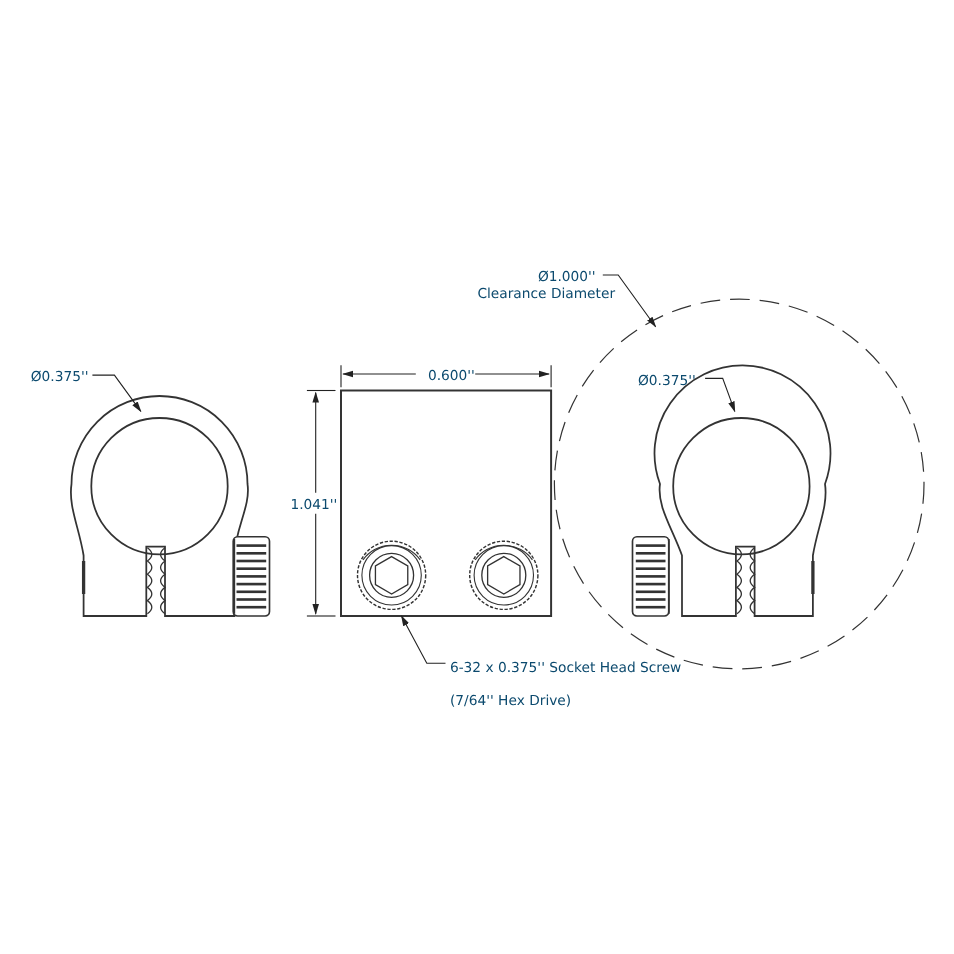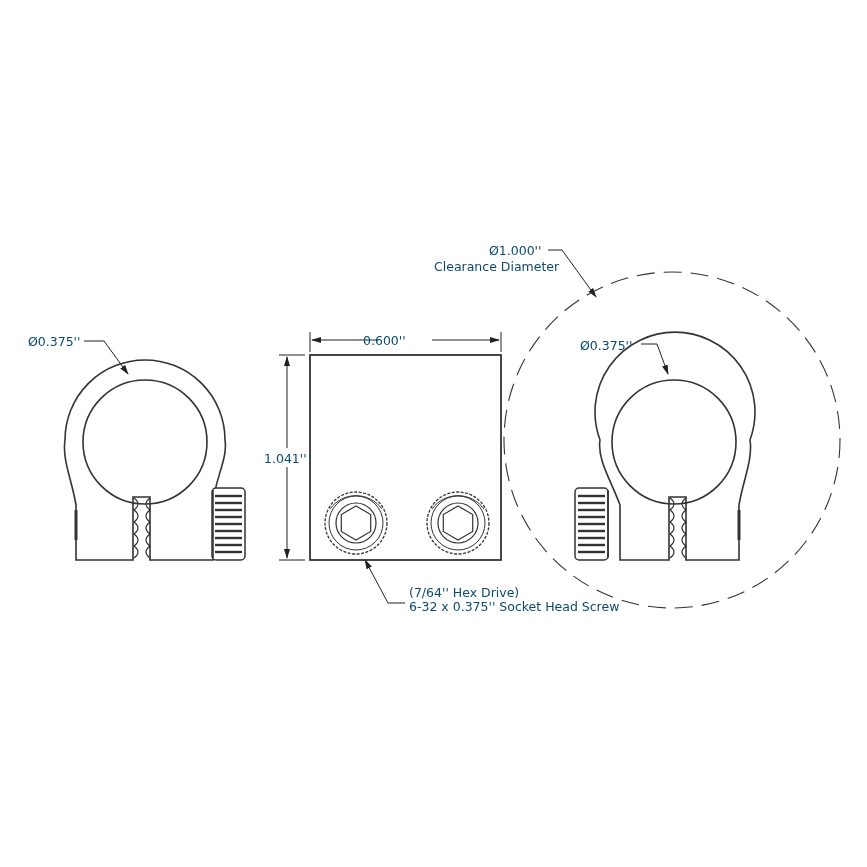--- a/index.html
+++ b/index.html
@@ -88,19 +88,19 @@
     <use href="#thread" x="670" y="498"></use>
     <use href="#knurl" x="575" y="488"></use>
     <line x1="608" y1="490" x2="608" y2="558"></line>
   </g>
   <g>
     <polyline points="641,344 657,344 668,374" fill="none" stroke="#222" stroke-width="1" marker-end="url(#arr)"></polyline>
   </g>
 </svg>
 
 <div class="lbl" style="left:28px;top:334px;">Ø0.375''</div>
-<div class="lbl" style="left:363px;top:333px;text-align:center;">0.600''</div>
+<div class="lbl" style="left:389px;top:333px;text-align:center;">0.600''</div>
 <div class="lbl" style="left:264px;top:451px;">1.041''</div>
 <div class="lbl" style="left:409px;top:587px;margin-top:12px;">6-32 x 0.375'' Socket Head Screw</div>
-<div class="lbl" style="left:409px;top:585px;">(7/64'' Hex Drive)</div>
+<div class="lbl" style="left:409px;top:629px;">(7/64'' Hex Drive)</div>
 <div class="lbl" style="left:489px;top:243px;">Ø1.000''</div>
 <div class="lbl" style="left:434px;top:259px;">Clearance Diameter</div>
 <div class="lbl" style="left:580px;top:338px;">Ø0.375''</div>
 
 </body></html>

